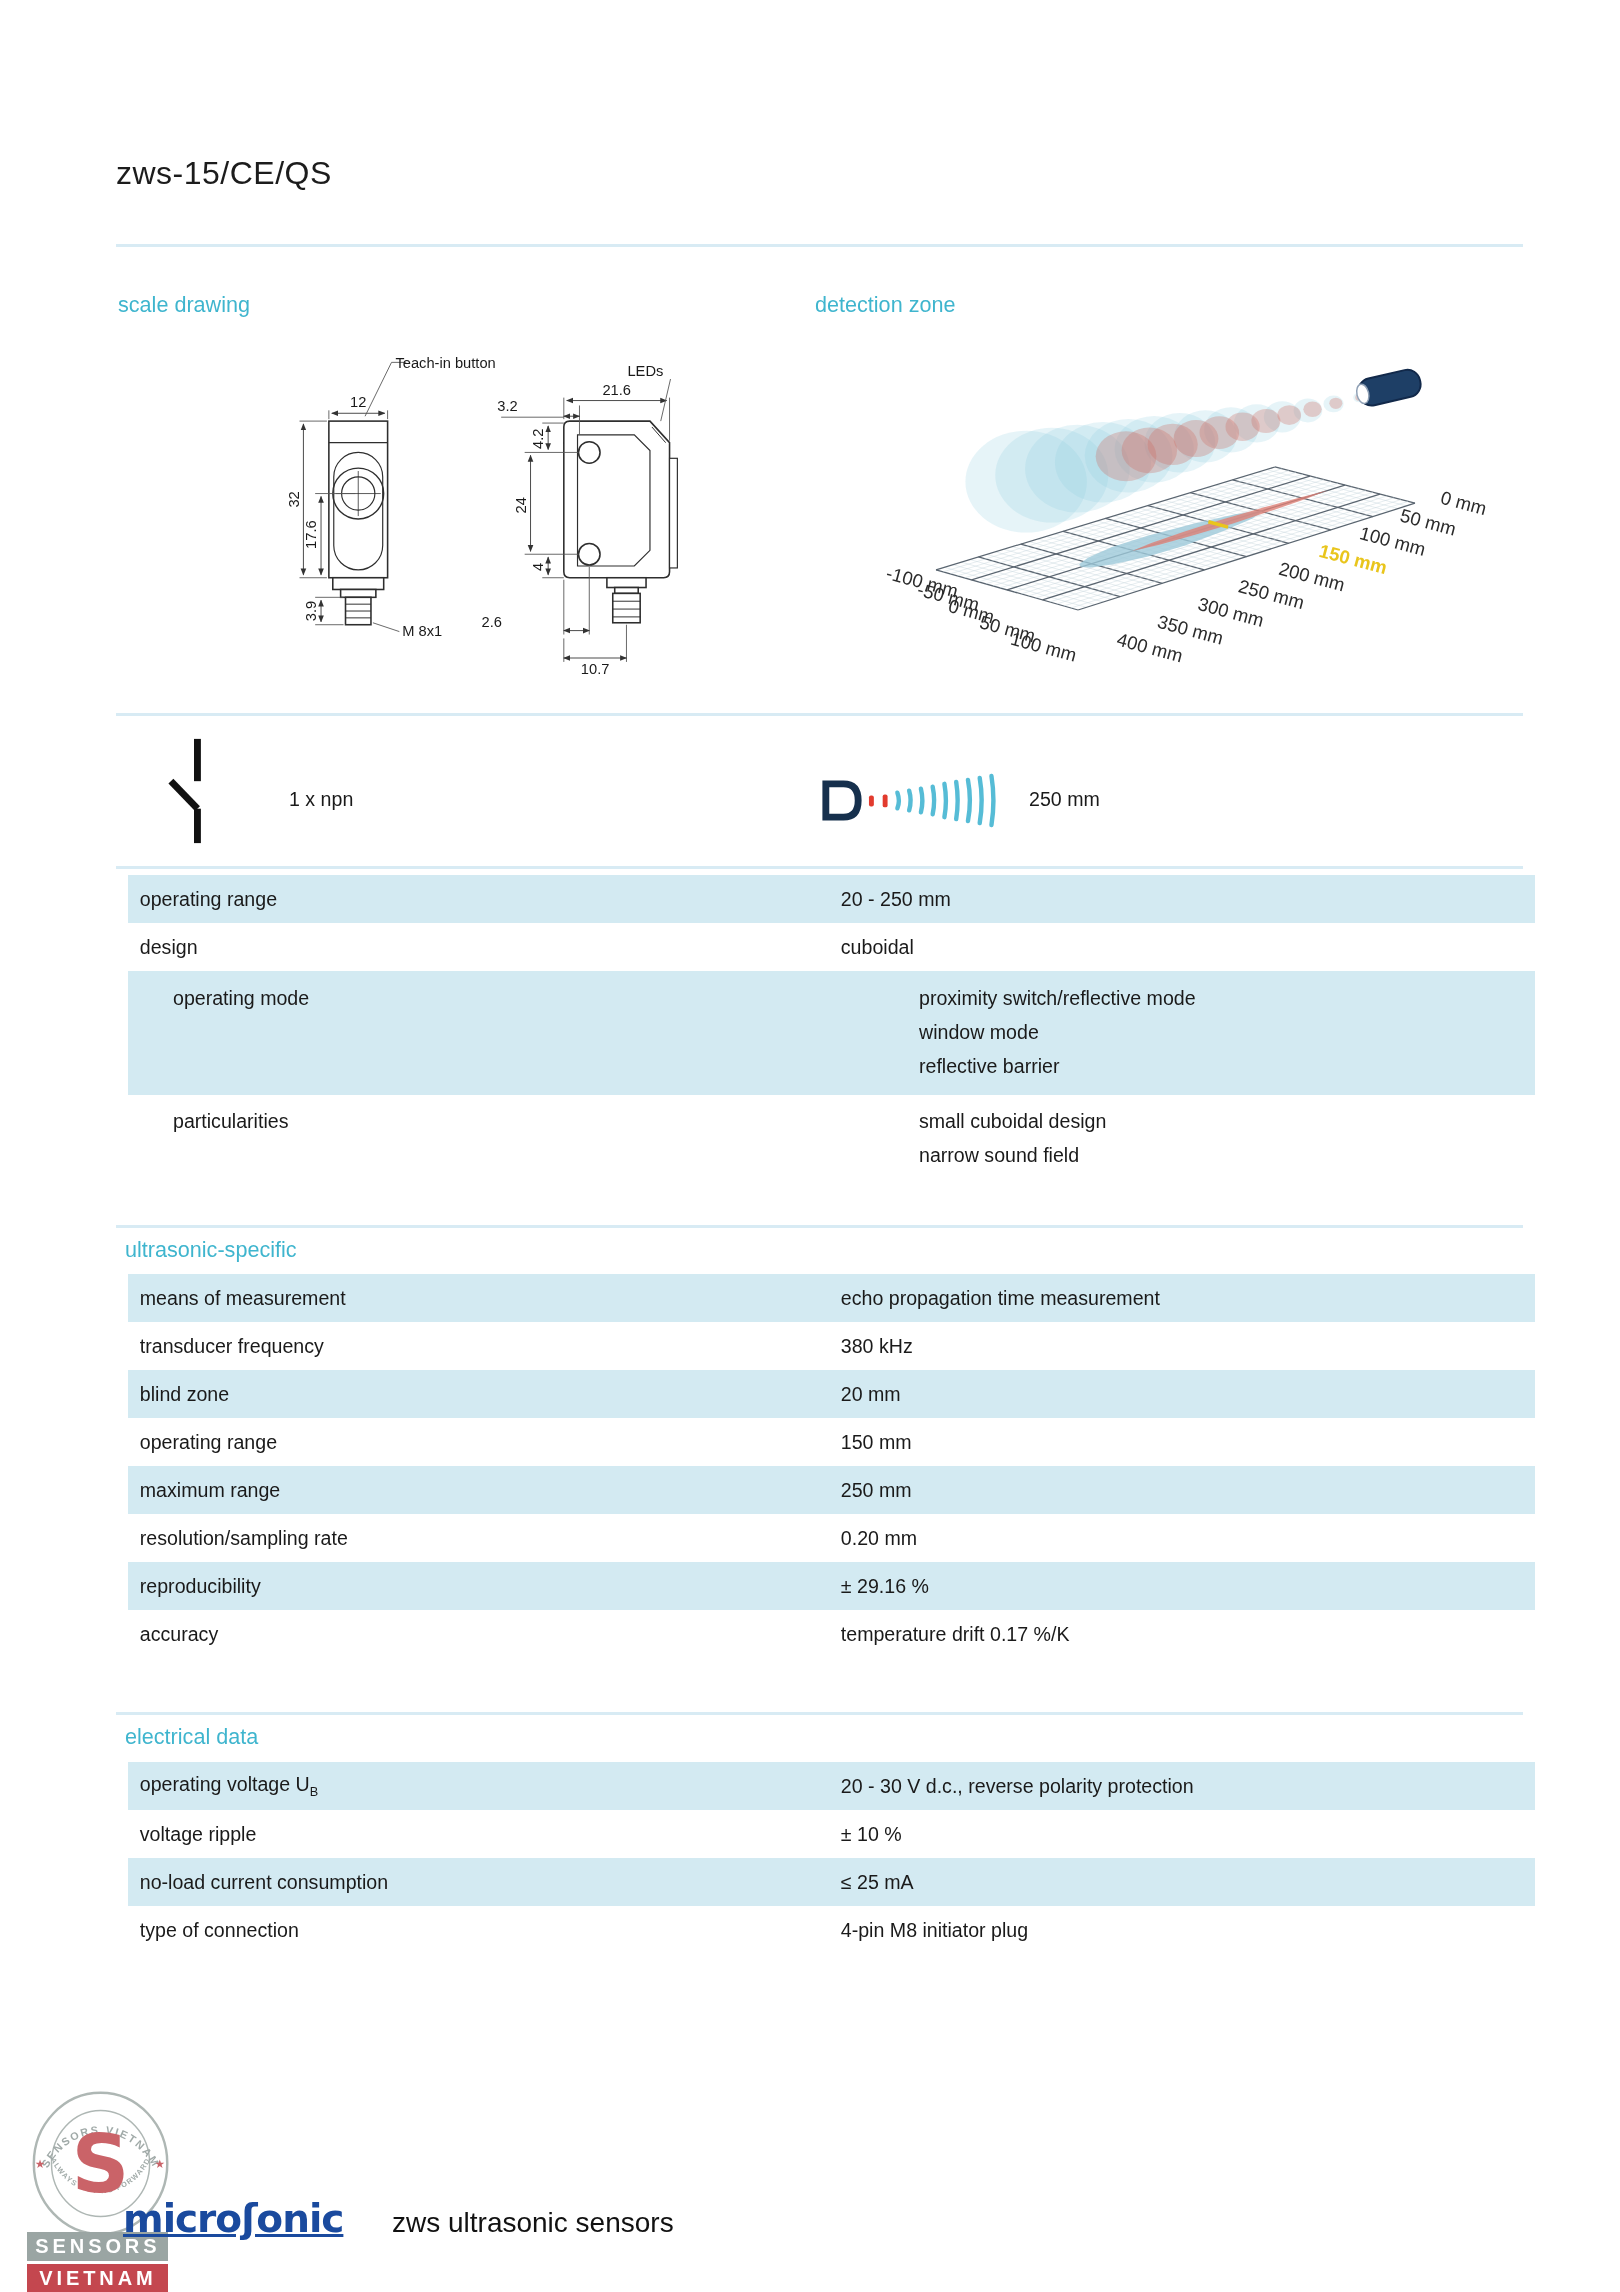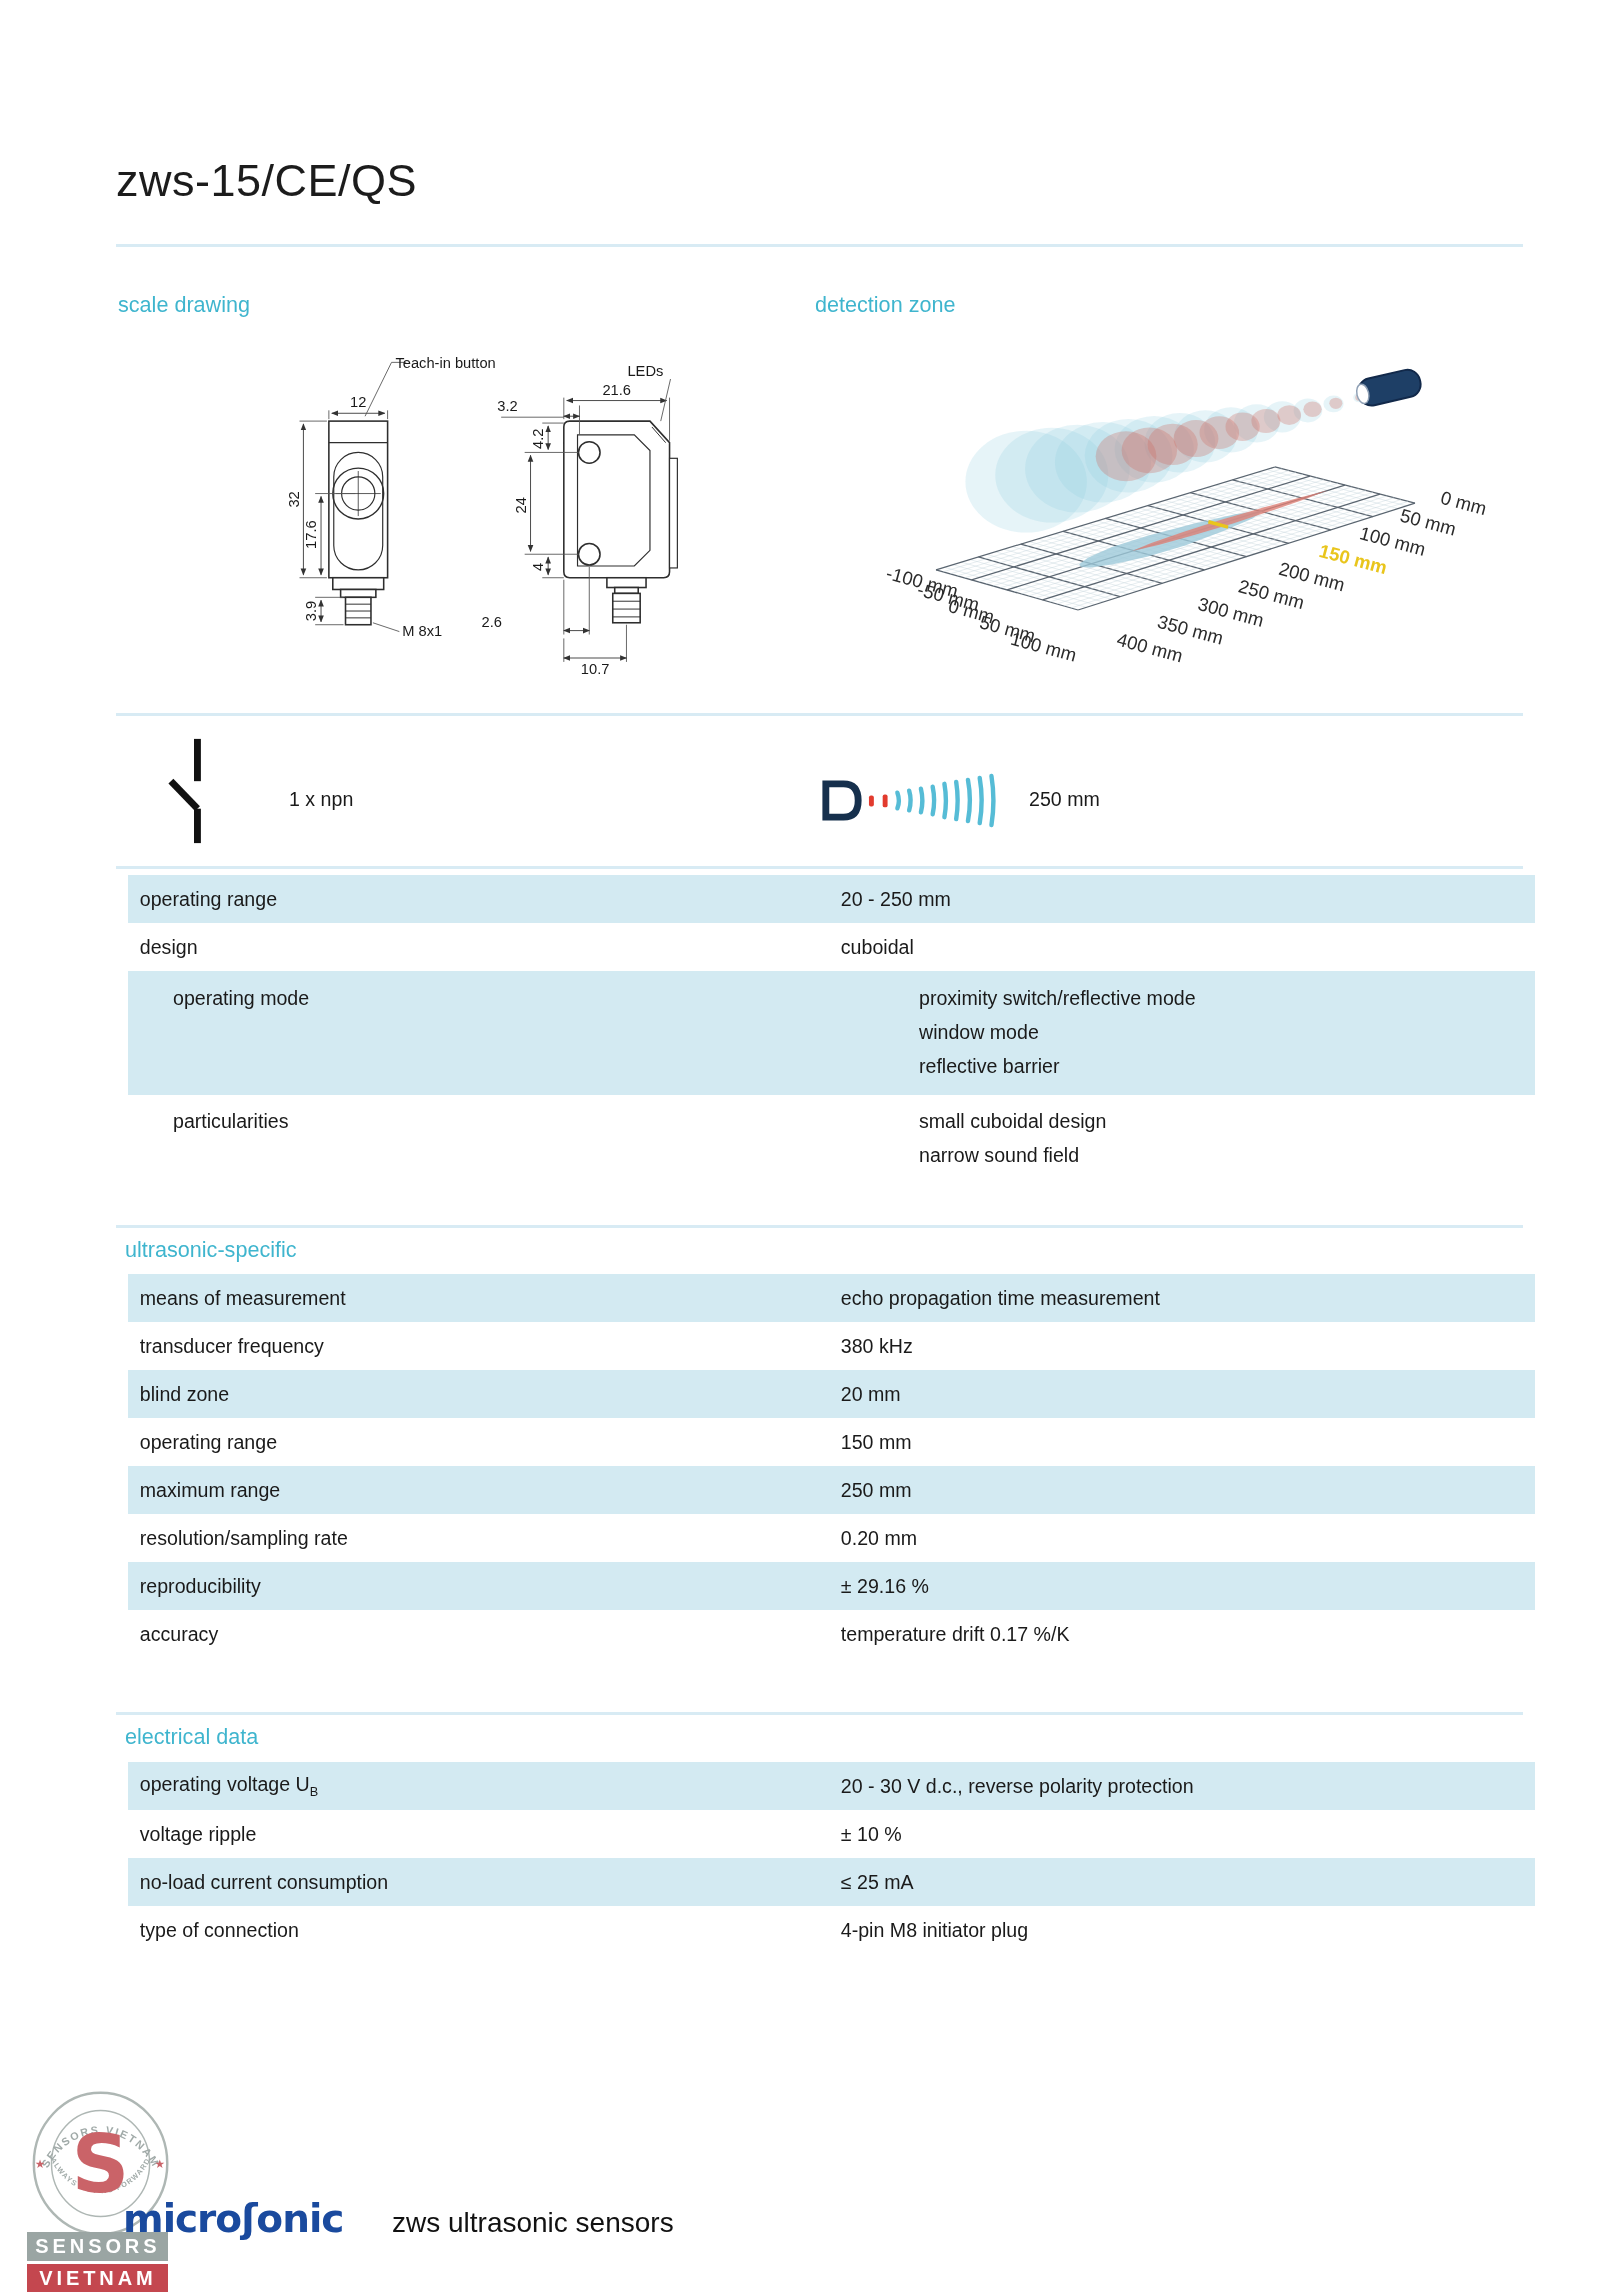--- a/index.html
+++ b/index.html
@@ -1,32 +1,32 @@
 <!DOCTYPE html>
 <html><head>
 <meta charset="utf-8">
 <style>
   html,body{margin:0;padding:0;background:#fff;}
   .page{position:relative;width:1620px;height:2293px;background:#fff;overflow:hidden;
         font-family:"Liberation Sans","DejaVu Sans",sans-serif;color:#1a1a1a;}
-  .page-title{position:absolute;left:116px;top:155px;font-size:45px;font-weight:300;
+  .page-title{position:absolute;left:116px;top:155px;font-size:32px;font-weight:300;
         letter-spacing:0.5px;color:#1c1c1c;}
   .rule{position:absolute;left:116px;width:1407px;height:2.9px;background:#d8ebf4;}
   .sec-h{position:absolute;font-size:21.6px;color:#3fb5ce;}
   .tbl{position:absolute;left:116px;width:1407px;font-size:19.6px;margin-left:12px;}
   .row{position:relative;min-height:48px;display:flex;align-items:center;}
   .row.alt{background:#d3eaf2;}
   .row .lab{width:701px;padding-left:11.8px;flex:none;}
   .row .val{flex:1;}
   .row.multi{align-items:flex-start;padding:9.8px 0 11.8px;}
   .row.multi .lab,.row.multi .val div{line-height:34px;padding-left:45px;}
   sub{font-size:12.7px;}
   .sym-label{position:absolute;font-size:19.6px;}
   .brand{position:absolute;left:123px;top:2196px;font-size:39px;font-weight:bold;
-         color:#1a4a9e;letter-spacing:-1px;font-family:"DejaVu Sans",sans-serif;}
+         color:#1a4a9e;letter-spacing:-1px;font-family:"DejaVu Sans",sans-serif;text-decoration:underline;}
   .prodline{position:absolute;left:392px;top:2207px;font-size:28px;color:#111;text-align:right;}
   .wm-box{position:absolute;left:27.4px;width:141px;display:flex;align-items:center;justify-content:center;
           color:#fff;font-weight:bold;letter-spacing:3.9px;font-size:20px;}
   .wm-box.gray{top:2232px;height:29px;background:#9aa5a3;}
   .wm-box.red{top:2264px;height:28px;background:#c4474f;}
   svg{position:absolute;overflow:visible;}
   .dim-t{font-size:15px;fill:#1a1a1a;}
 </style>
 </head>
 <body>

